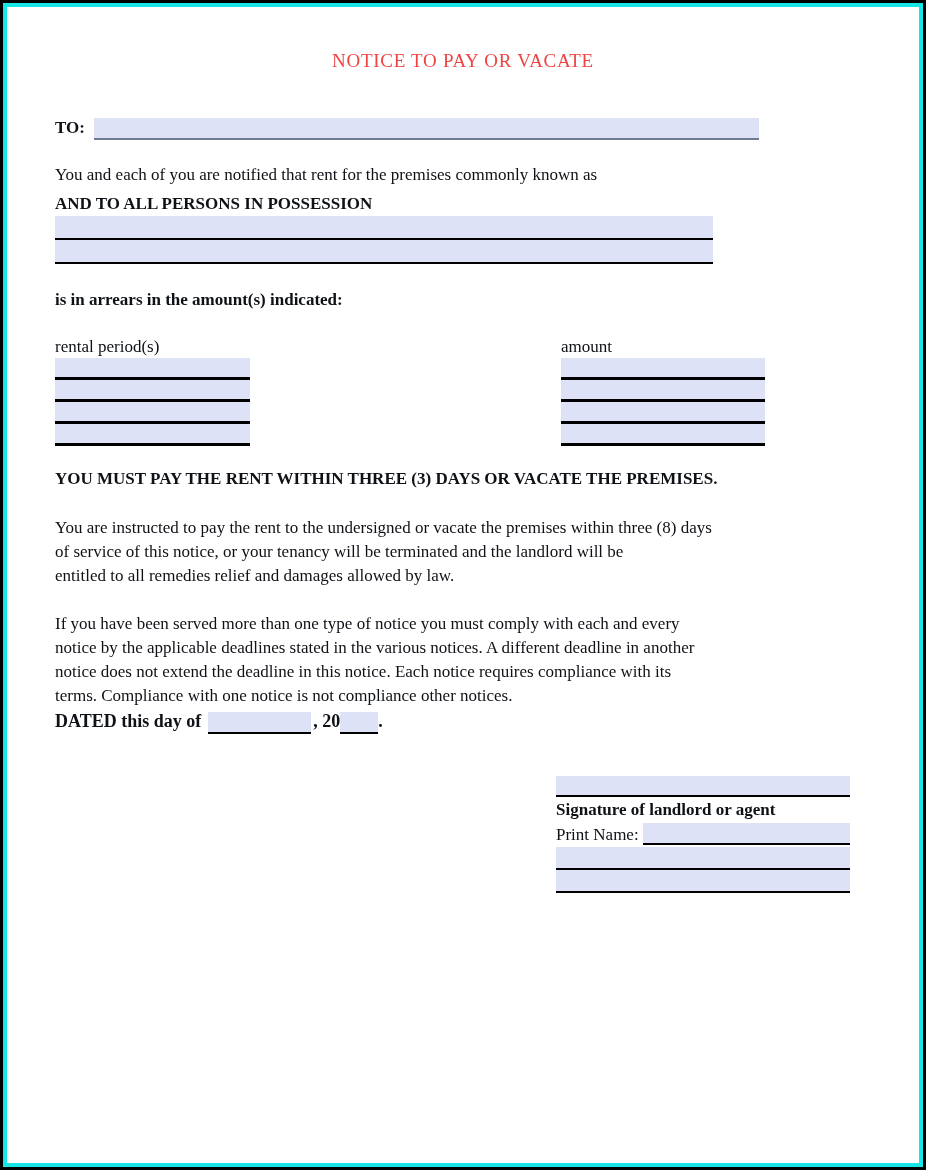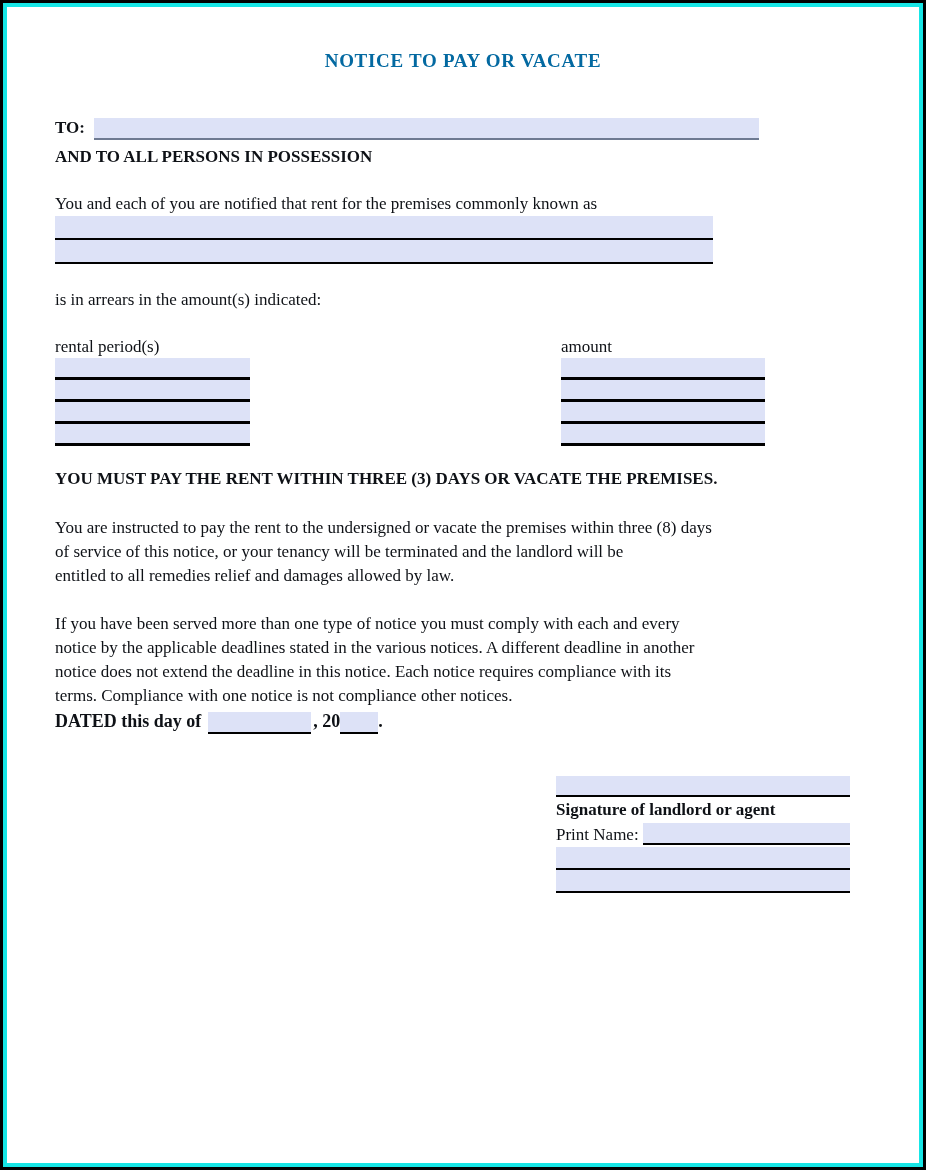--- a/index.html
+++ b/index.html
@@ -5,36 +5,36 @@
   * { margin: 0; padding: 0; box-sizing: border-box; }
   html, body { background: #ffffff; }
   body {
     width: 926px; height: 1170px;
     font-family: "Liberation Serif", "DejaVu Serif", serif;
     color: #0e1116;
   }
   .page { width: 926px; height: 1170px; border: 3px solid #000; background: #fff; }
   .page-inner { width: 100%; height: 100%; border: 4px solid #16e6e6; padding: 41px 48px 0 48px; overflow: hidden; }
 
-  .doc-title { text-align: center; font-weight: bold; font-size: 19px; letter-spacing: .7px; color: #0369a1; line-height: 26px; }
+  .doc-title { text-align: center; font-weight: normal; font-size: 19px; letter-spacing: .7px; color: #ef4444; line-height: 26px; }
 
   .txt { font-size: 17px; line-height: 24px; }
   .pre { white-space: pre-line; }
 
   .to-row { display: flex; align-items: flex-end; margin-top: 42px; }
   .to-label { font-weight: bold; font-size: 17px; line-height: 24px; margin-right: 9px; }
   .to-field { width: 665px; height: 22px; background: #dde2f7; border-bottom: 2px solid #6e7a92; }
 
   .and-to { margin-top: 5px; font-weight: bold; }
 
   .notified { margin-top: 23px; }
 
   .premises-field { width: 658px; height: 24px; background: #dde2f7; border-bottom: 2px solid #000; }
 
-  .arrears-note { margin-top: 24px; }
+  .arrears-note { margin-top: 24px; font-weight: bold; }
 
   .arrears-grid { display: flex; margin-top: 24px; }
   .col-left { width: 195px; }
   .col-right { width: 204px; margin-left: 311px; }
   .col-label { font-size: 17px; line-height: 22px; }
   .grid-field { height: 22px; background: #dde2f7; border-bottom: 3px solid #000; }
 
   .demand { margin-top: 21px; font-weight: bold; }
 
   .para1 { margin-top: 25px; }
@@ -60,23 +60,23 @@
 <div class="page">
   <div class="page-inner">
 
     <div class="doc-title">NOTICE TO PAY OR VACATE</div>
 
     <div class="to-row">
       <span class="to-label">TO:</span>
       <div class="to-field"></div>
     </div>
 
+    <div class="txt notified">You and each of you are notified that rent for the premises commonly known as</div>
+
     <div class="txt and-to">AND TO ALL PERSONS IN POSSESSION</div>
-
-    <div class="txt notified">You and each of you are notified that rent for the premises commonly known as</div>
 
     <div class="premises-field"></div>
     <div class="premises-field"></div>
 
     <div class="txt arrears-note">is in arrears in the amount(s) indicated:</div>
 
     <div class="arrears-grid">
       <div class="col-left">
         <div class="col-label">rental period(s)</div>
         <div class="grid-field"></div>

